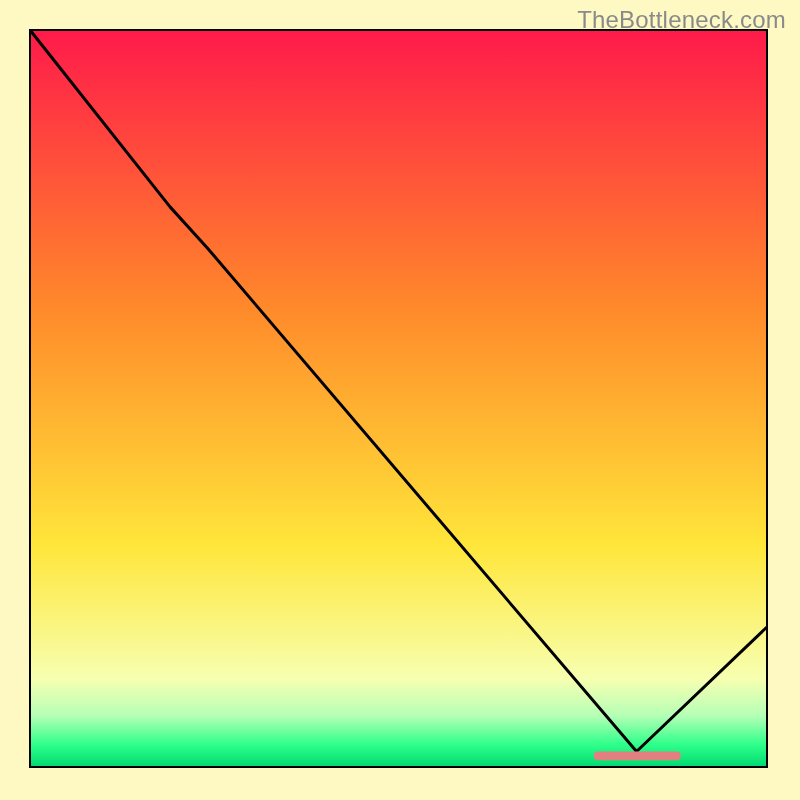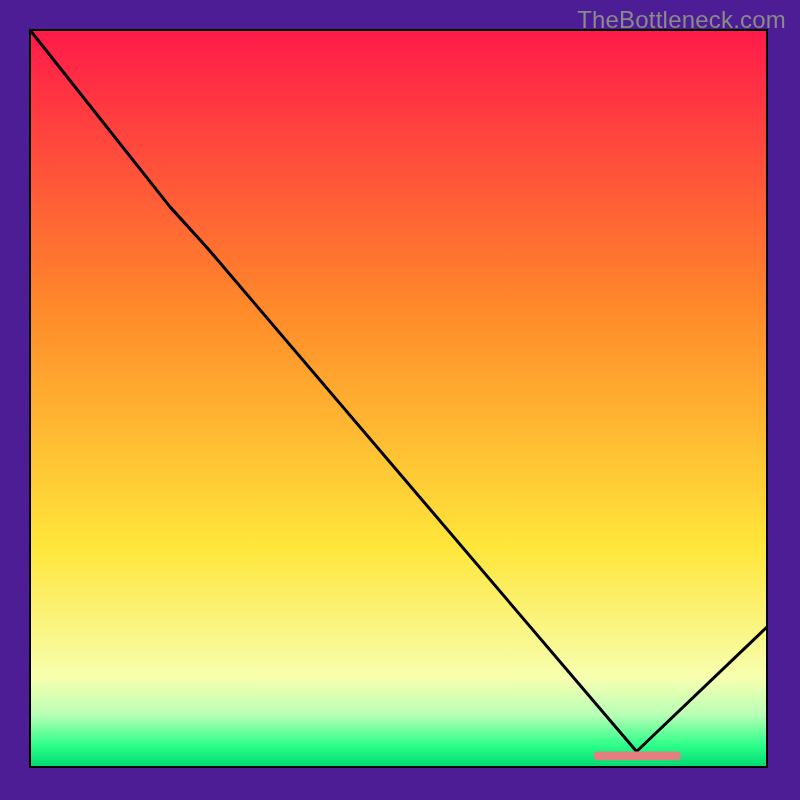--- a/index.html
+++ b/index.html
@@ -7,21 +7,21 @@
     padding: 0;
     width: 800px;
     height: 800px;
     font-family: Arial, Helvetica, sans-serif;
     background: #ffffff;
   }
   .canvas {
     position: relative;
     width: 800px;
     height: 800px;
-    background: #4c1d95;
+    background: #fef9c3;
   }
   .watermark {
     position: absolute;
     top: 6px;
     right: 14px;
     font-size: 24px;
     color: #8a8a8a;
     font-weight: 400;
     letter-spacing: 0.2px;
   }

